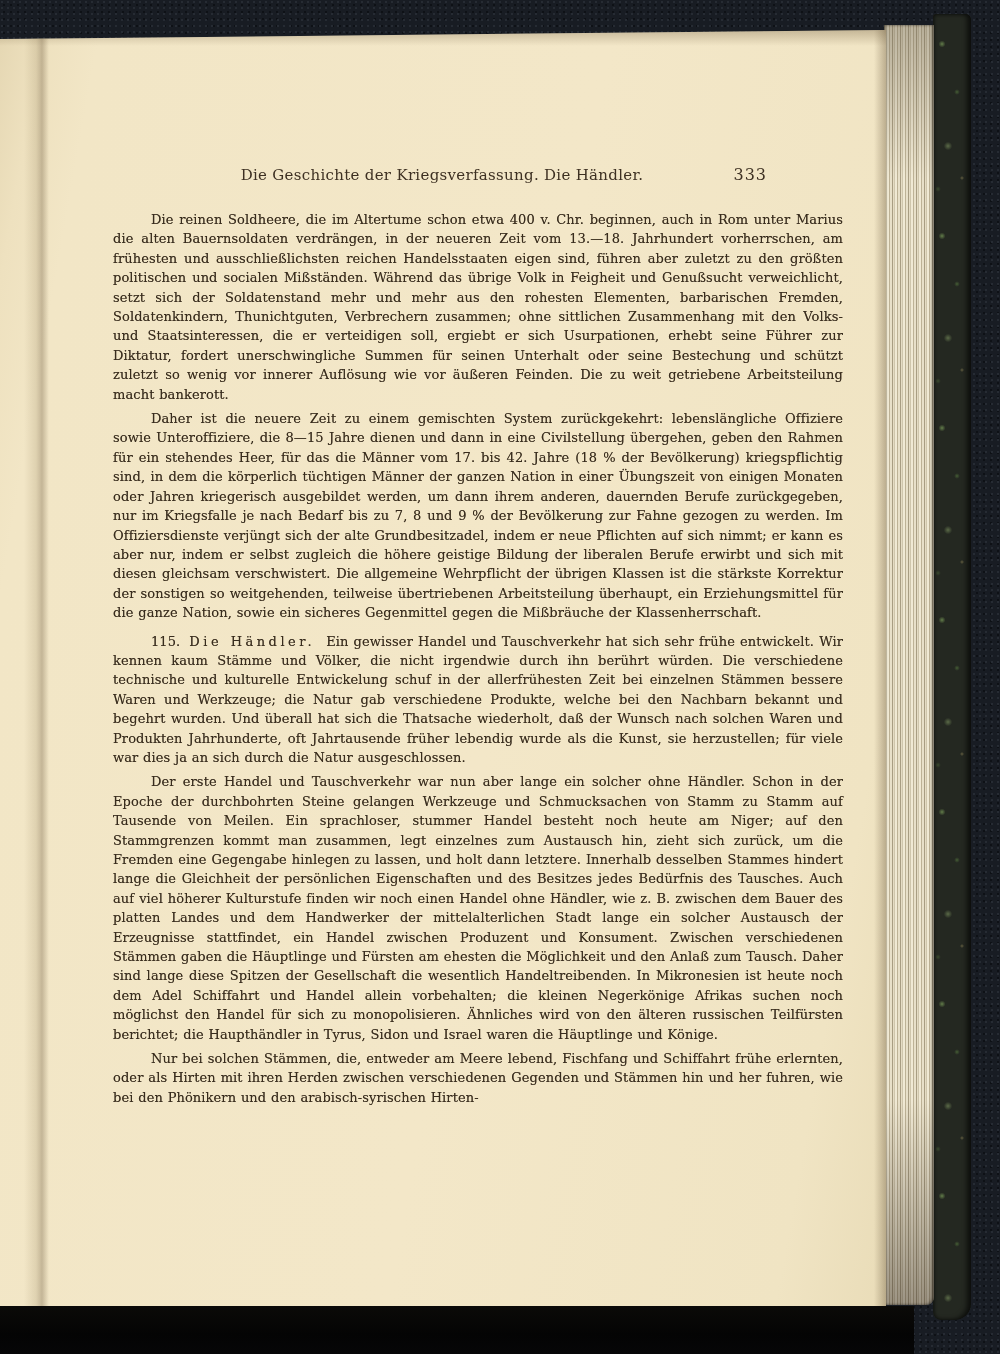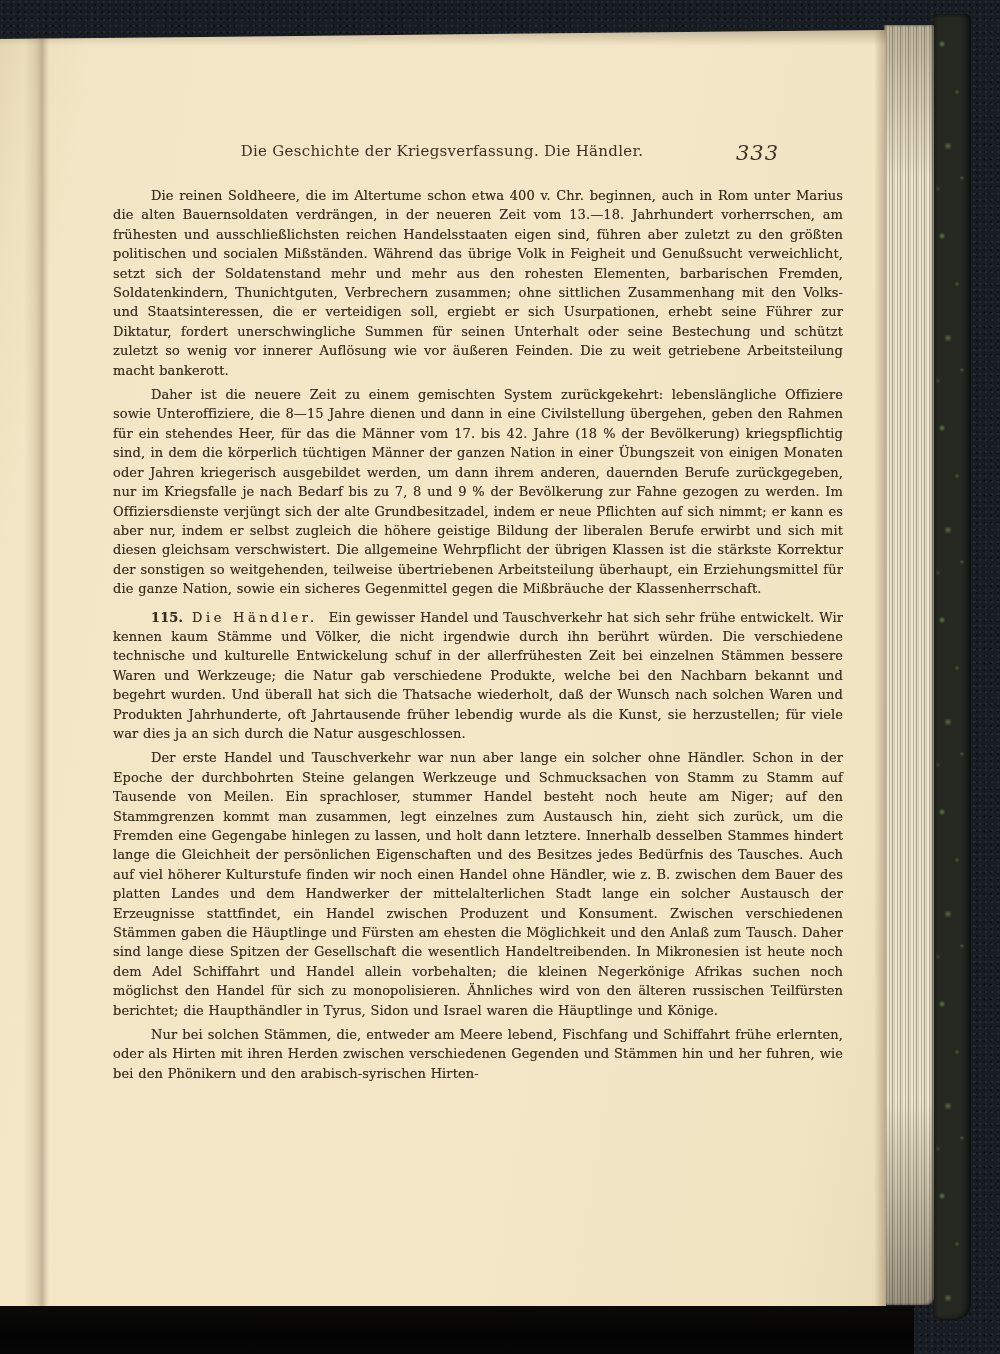--- a/index.html
+++ b/index.html
@@ -60,36 +60,36 @@
       rgba(120,100,60,0), rgba(120,100,60,.16) 38%,
       rgba(88,68,40,.30) 56%, rgba(120,100,60,0) 78%);
   }
   .right-edge-shade {
     position:absolute; right:0; top:0; width:12px; height:100%;
     background:linear-gradient(270deg, rgba(90,72,45,.35), rgba(90,72,45,0));
   }
   
   .content { position:absolute; left:113px; top:30px; width:730px; color:#382c1d; }
   .running-header {
-    position:relative; margin-top:82px; height:21px;
+    position:relative; margin-top:106px; height:21px;
     font-size:15px; letter-spacing:.3px; color:#3d3022;
   }
   .running-header .title { display:block; text-align:center; padding-right:72px; }
   .running-header .pagenum {
-    position:absolute; right:64px; top:-1px; font-size:21px; letter-spacing:1px;font-style:italic;
+    position:absolute; right:76px; top:-1px; font-size:16px; letter-spacing:1px;
   }
   .body-text {
     margin-top:23px; font-size:13px; line-height:19.4px;
     text-align:justify; letter-spacing:.1px; word-spacing:.5px;
     text-shadow:0 0 .4px rgba(56,44,29,.55);
   }
   .body-text p { margin:0; text-indent:38px; }
   .body-text p + p { margin-top:5px; }
   .body-text p.section { margin-top:9px; }
-  .sec-num { margin-right:9px;font-weight:bold; }
+  .sec-num { margin-right:9px; }
   .sec-title { letter-spacing:3.5px; margin-right:11px; }
 </style>
 </head>
 <body>
 
 <div class="scene">
 
   <div class="cover"></div>
   <div class="fore-edge"></div>
   <div class="bottom-shadow"></div>

